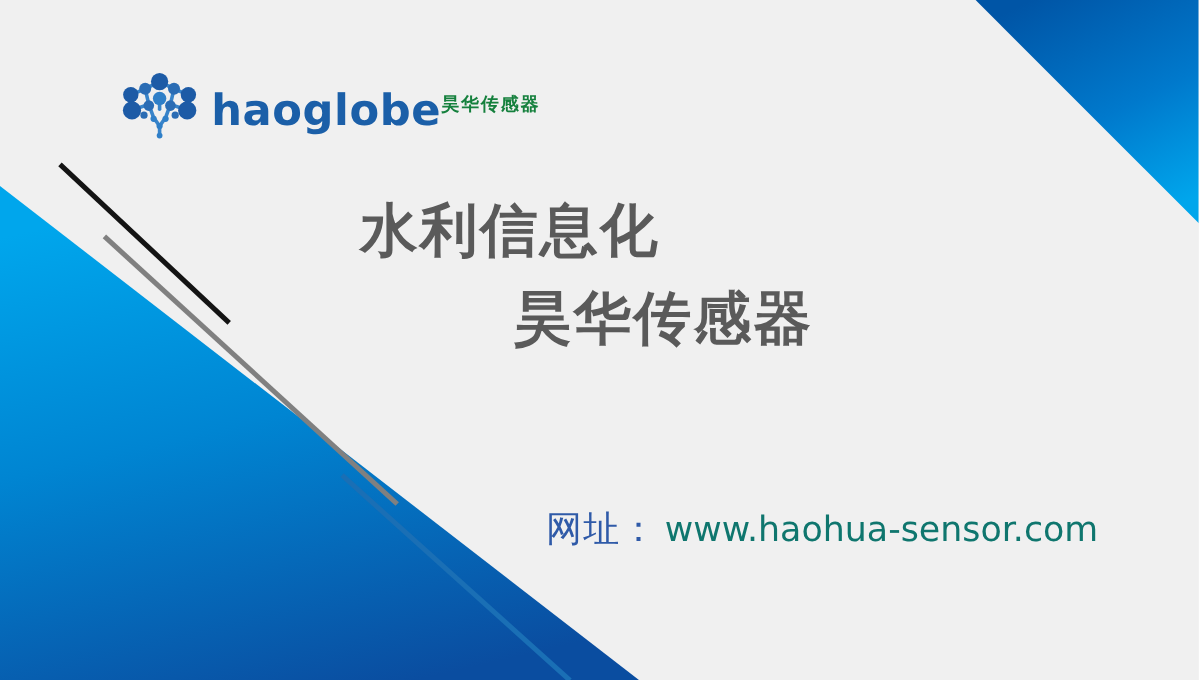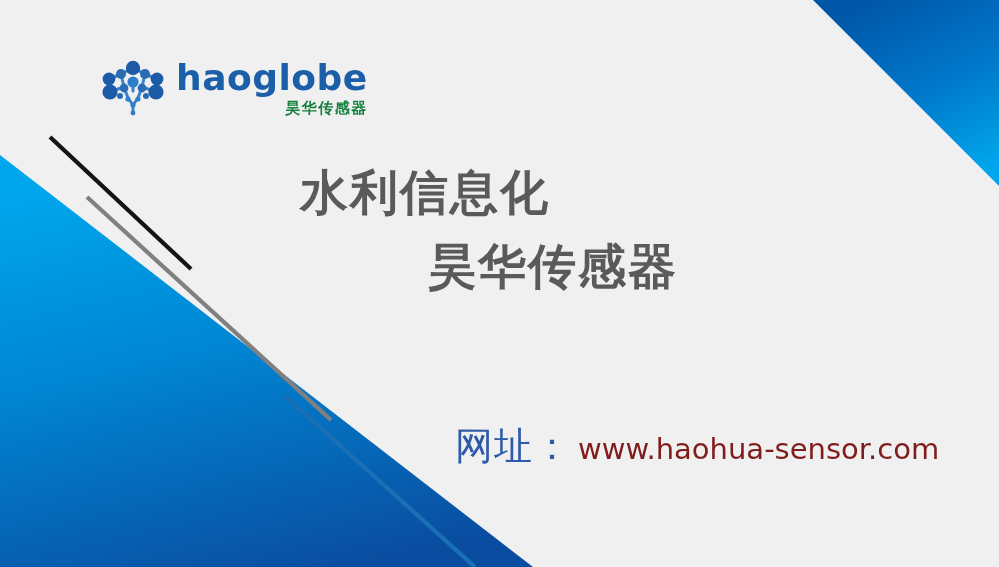--- a/index.html
+++ b/index.html
@@ -37,23 +37,24 @@
     align-items: flex-start;
   }
   #logo-mark {
     width: 74px;
     height: 60px;
     flex: 0 0 auto;
   }
   #logo-text-col {
     margin-left: 6px;
     display: flex;
-    flex-direction: column;
-    align-items: flex-end;
+    flex-direction: row;
+    align-items: flex-start;
     padding-top: 2px;
+    margin-top: 15px;
   }
   #logo-wordmark {
     font-family: "DejaVu Sans", sans-serif;
     font-size: 36px;
     font-weight: 700;
     letter-spacing: 0.5px;
     color: #1b5fa8;
     line-height: 1;
   }
   #logo-sub {
@@ -91,28 +92,28 @@
   #url-block {
     position: absolute;
     left: 455px;
     top: 421px;
     display: flex;
     align-items: baseline;
     white-space: nowrap;
   }
   #url-label {
     font-family: "DejaVu Sans", sans-serif;
-    font-size: 38px;
+    font-size: 30px;
     color: #2f5aa8;
     letter-spacing: 1px;
   }
   #url-value {
     font-family: "DejaVu Sans", sans-serif;
     font-size: 29px;
-    color: #7f1d1d;
+    color: #0f766e;
     margin-left: 6px;
     letter-spacing: 0px;
     text-align: center;
   }
 </style>
 </head>
 <body>
 
 <div id="slide">
 

